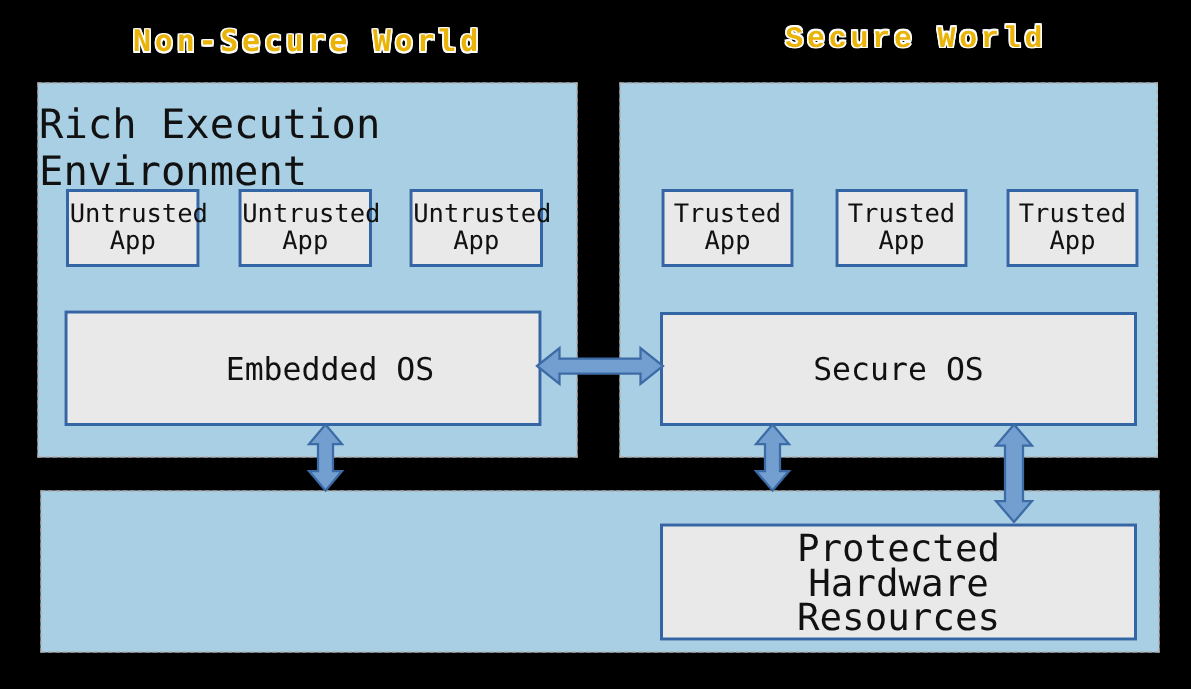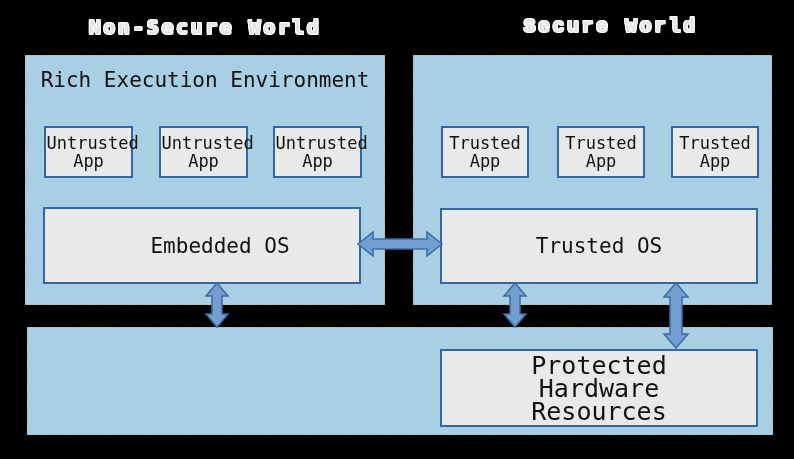--- a/index.html
+++ b/index.html
@@ -15,39 +15,39 @@
   html,body{margin:0;padding:0;}
   body{
     width:794px;height:459px;position:relative;overflow:hidden;
     background:var(--bg);
     font-family:"DejaVu Sans Mono","Liberation Mono",monospace;
     color:var(--text);
   }
   .world-title{
     position:absolute;top:12px;height:30px;line-height:30px;
     text-align:center;font-size:20px;font-weight:bold;letter-spacing:2.5px;
-    color:#e5e5e5;
+    color:#eab308;
     text-shadow:
       -1px -1px 0 #fff, 1px -1px 0 #fff, -1px 1px 0 #fff, 1px 1px 0 #fff,
       -1px 0 0 #fff, 1px 0 0 #fff, 0 -1px 0 #fff, 0 1px 0 #fff;
   }
   #title-nonsecure{left:25px;width:360px;}
   #title-secure{left:431px;width:359px;font-family:Liberation Mono, monospace;}
   .container{
     position:absolute;
     background:var(--container-fill);
     border:1px dashed var(--container-border);
     box-sizing:border-box;
   }
   #ree{left:25px;top:55px;width:360px;height:250px;}
   #tee{left:413px;top:55px;width:359px;height:250px;}
   #hardware{left:27px;top:327px;width:746px;height:108px;}
   .env-header{
     position:absolute;top:12px;left:0;width:100%;
-    text-align:center;font-size:21px;letter-spacing:0;
+    text-align:left;font-size:27px;letter-spacing:0;
   }
   .app-box{
     position:absolute;width:89px;height:52px;
     background:var(--box-fill);
     border:2px solid var(--box-border);
     box-sizing:border-box;
     display:flex;align-items:center;justify-content:center;
     text-align:center;font-size:17px;line-height:18px;
   }
   .app-box .app-label{width:84px;margin:0 auto;}
@@ -106,21 +106,21 @@
   <div class="app-box" style="left:27px;top:70px;width:88px;">
     <div class="app-label">Trusted App</div>
   </div>
   <div class="app-box" style="left:143px;top:70px;width:88px;">
     <div class="app-label">Trusted App</div>
   </div>
   <div class="app-box" style="left:257px;top:70px;width:88px;">
     <div class="app-label">Trusted App</div>
   </div>
   <div class="os-box" style="left:26px;top:152px;height:76px;">
-    <span>Trusted OS</span>
+    <span>Secure OS</span>
   </div>
 </div>
 
 <div class="container" id="hardware">
   <div id="phr-box">
     <div class="phr-label">Protected Hardware Resources</div>
   </div>
 </div>
 
 <svg id="arrow-layer" viewBox="0 0 794 459" xmlns="http://www.w3.org/2000/svg">

